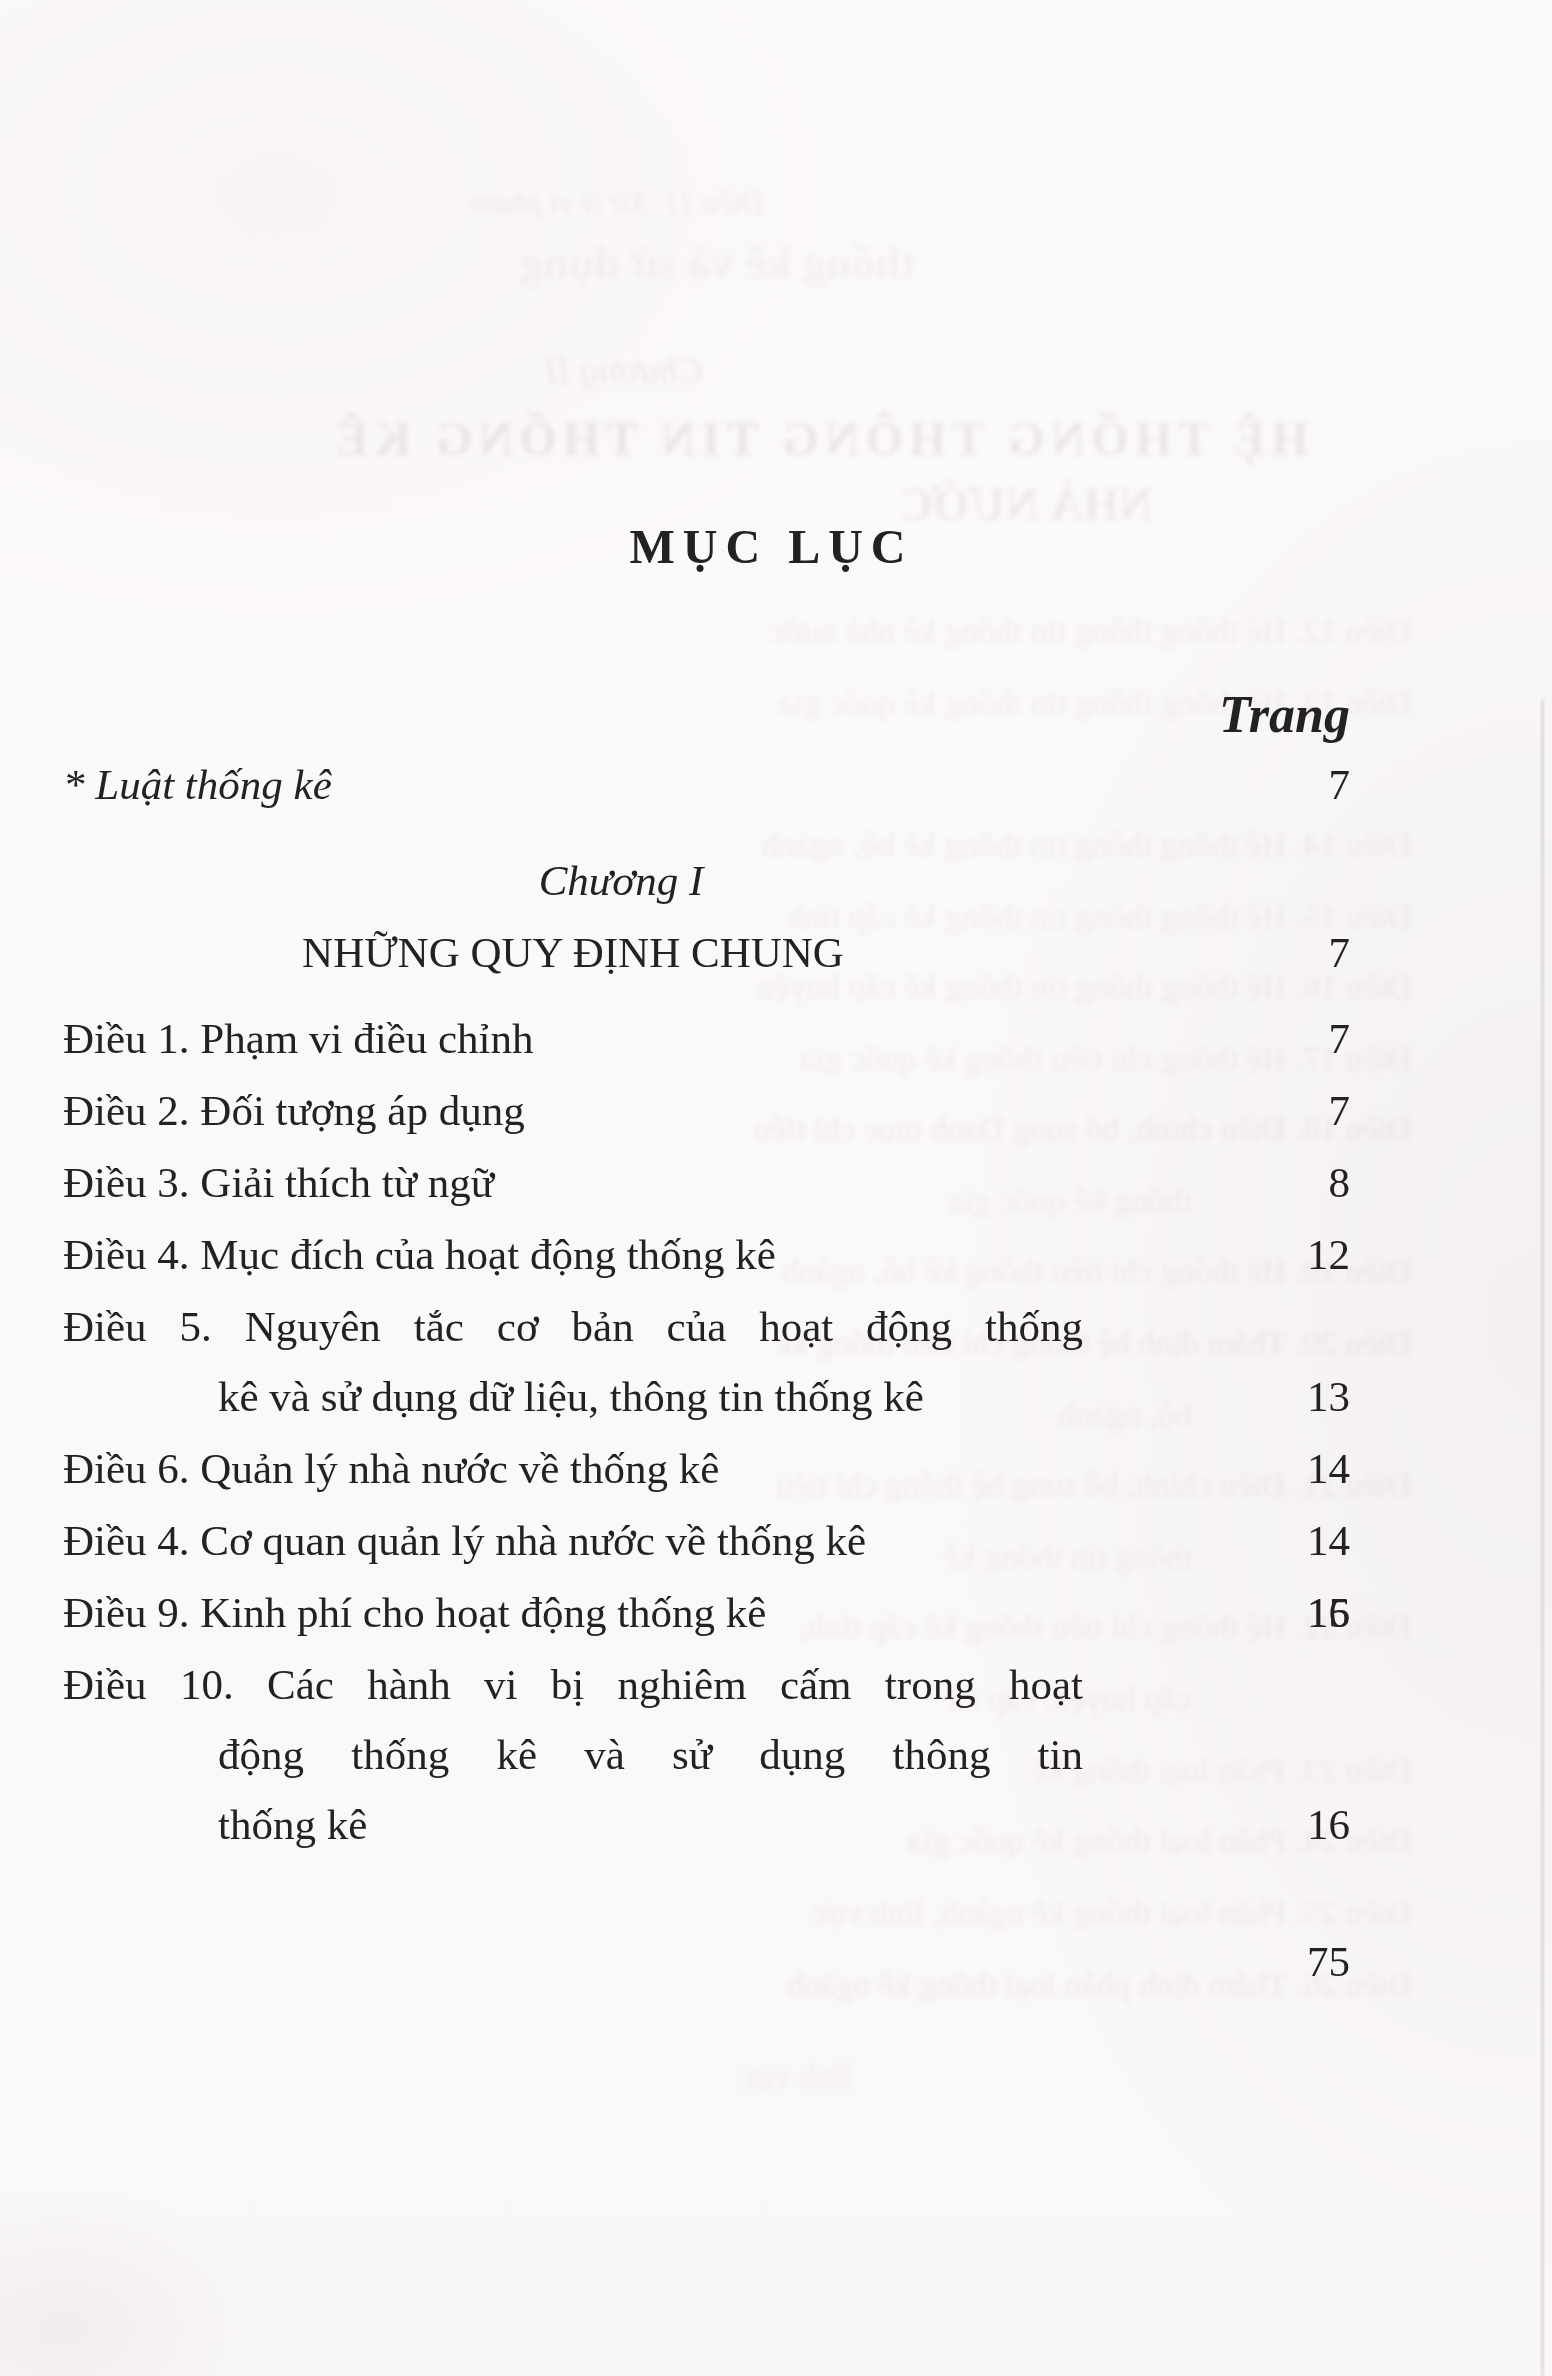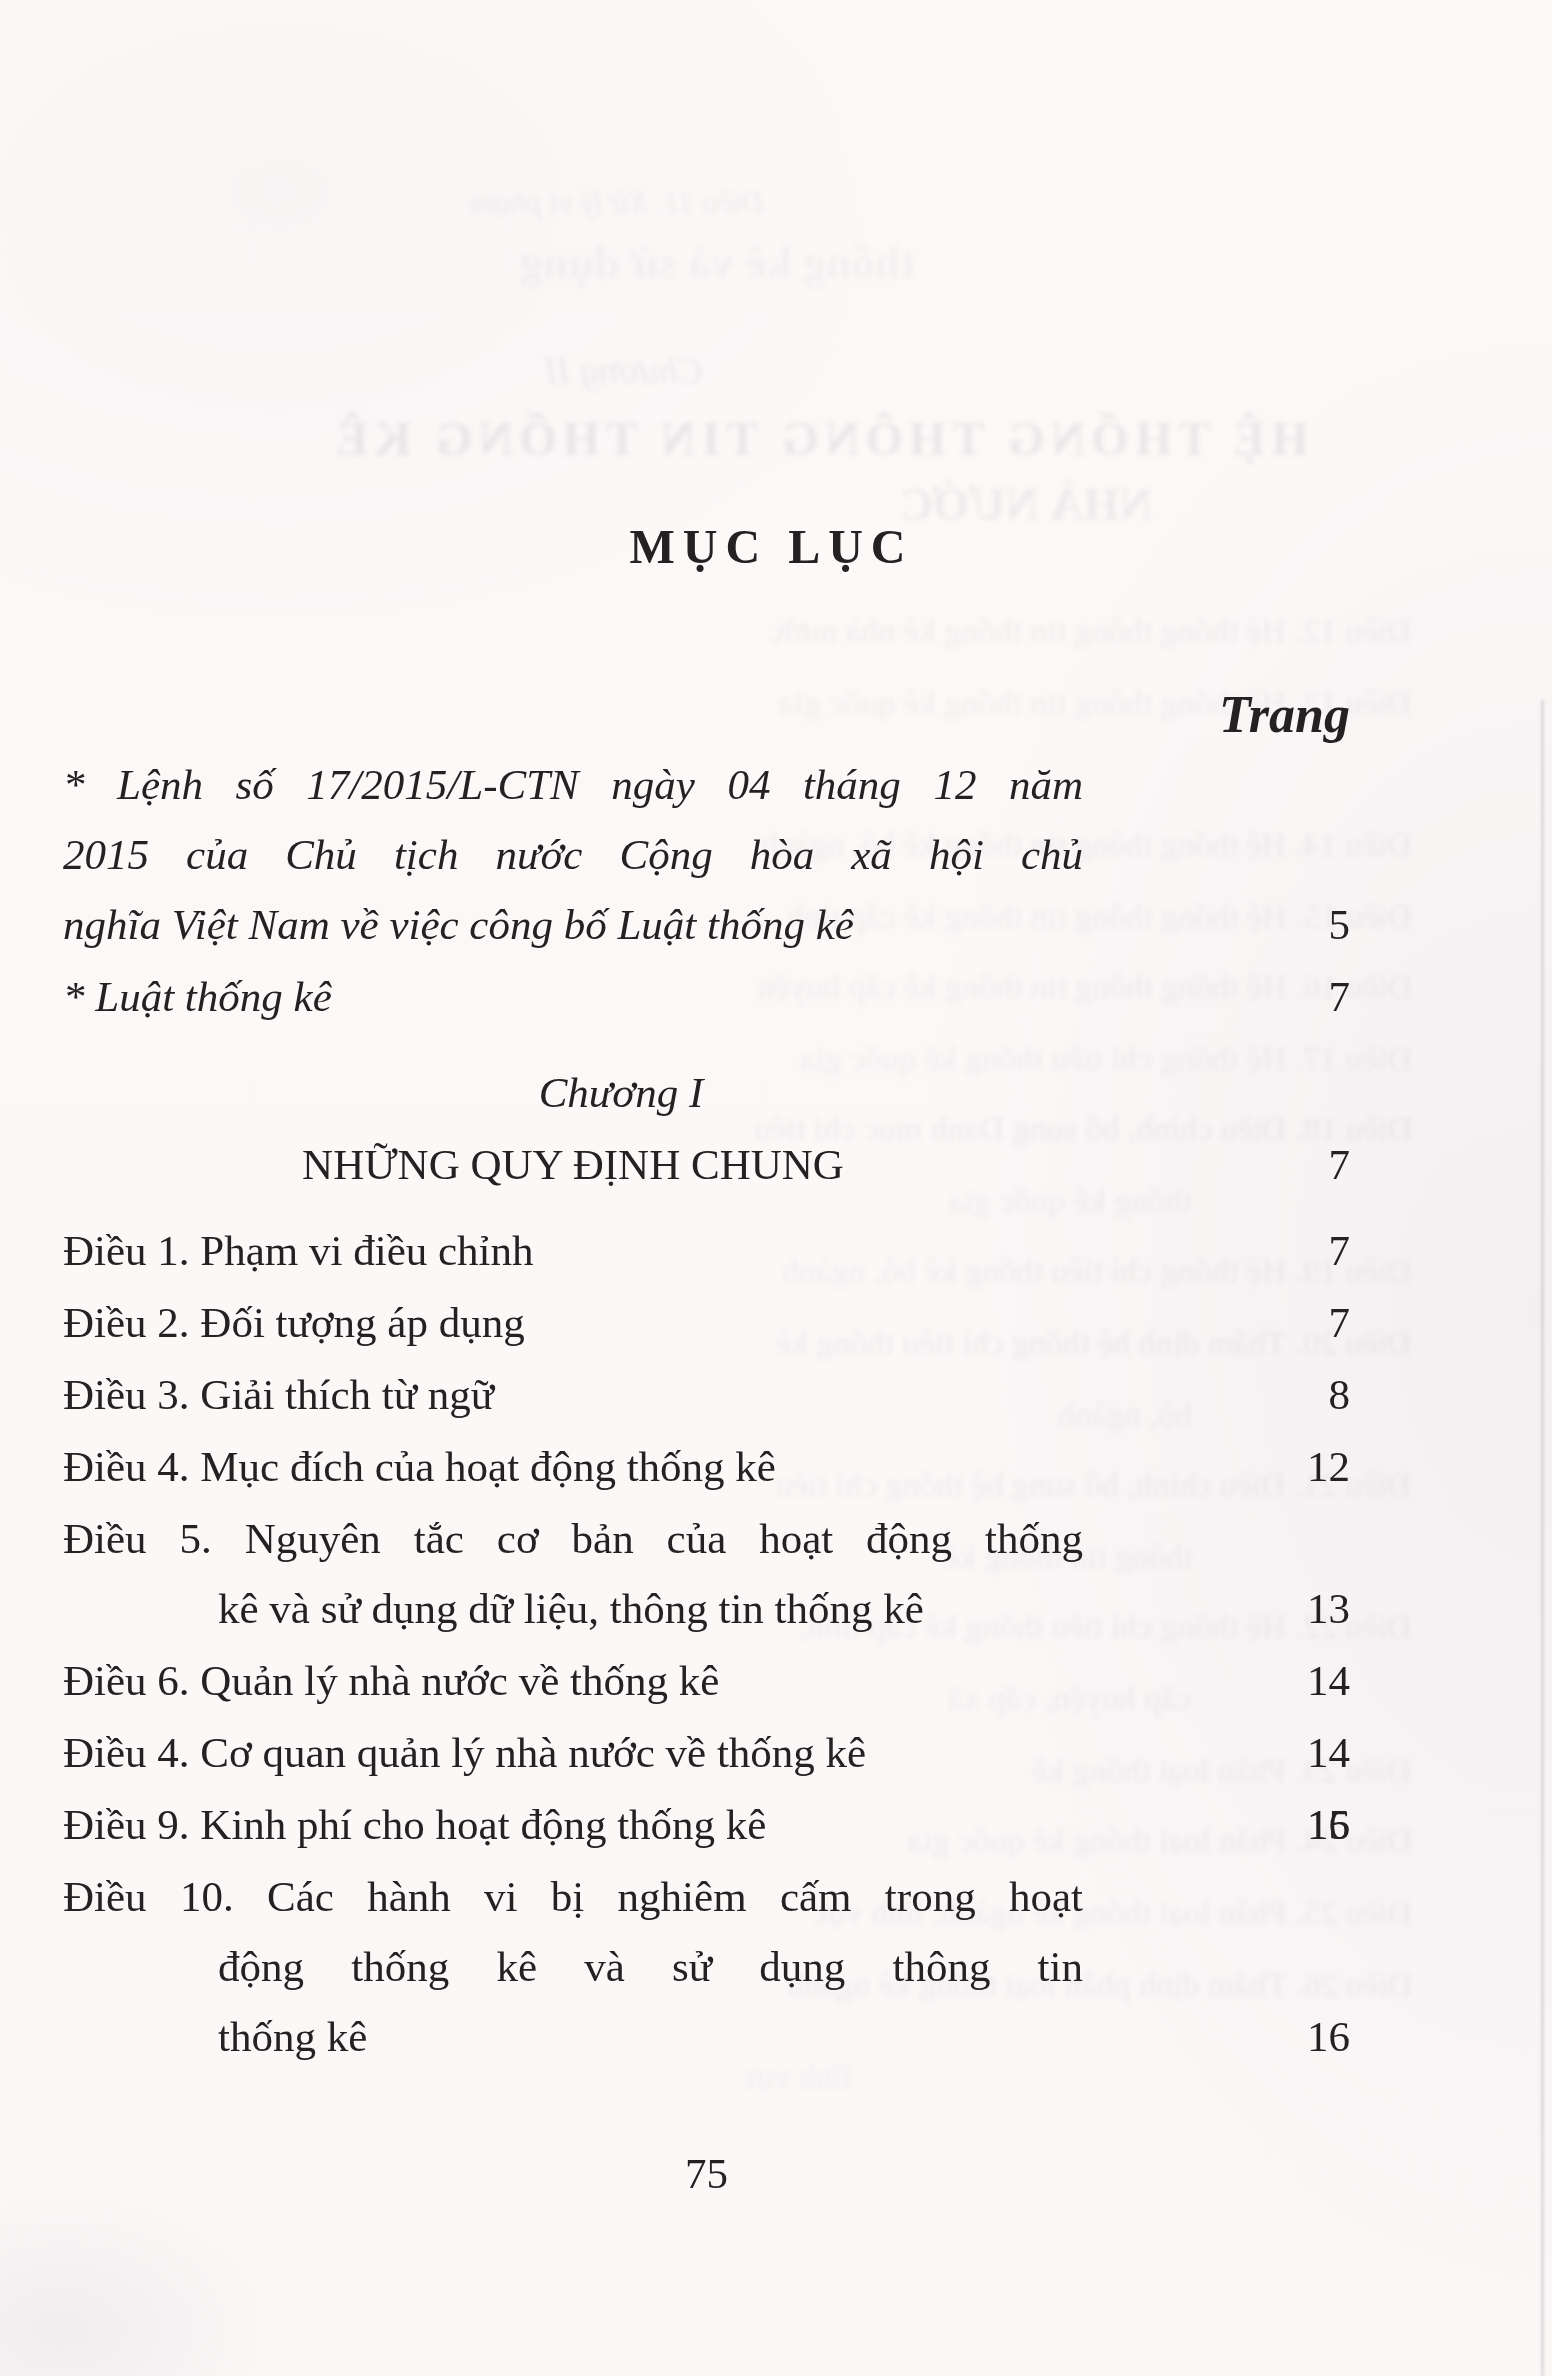--- a/index.html
+++ b/index.html
@@ -62,21 +62,21 @@
   .line.ind{padding-left:155px;width:865px;}
   .line.st{text-align:justify;text-align-last:justify;}
   .line.center{text-align:center;}
   .pagenum{
     position:absolute;right:-267px;top:0;width:260px;
     text-align:right;font-style:normal;
   }
   .book-num{
     margin-top:74px;
     font-size:43px;line-height:56px;
-    text-align:center;
+    text-align:right;
   }
 </style>
 </head>
 <body>
 
 <div class="page">
 
   <div id="bleed-layer">
       <div class="bleed" style="top: 185px; left: 470px; font-size: 32px; opacity: 0.1; font-style: italic;">Điều 11. Xử lý vi phạm</div>
       <div class="bleed" style="top: 238px; left: 520px; font-size: 46px; opacity: 0.07; font-weight: bold;">thống kê và sử dụng</div>
@@ -105,25 +105,20 @@
       <div class="bleed" style="top: 2058px; right: 700px; font-size: 34px; opacity: 0.08;">lĩnh vực</div>
     </div>
   <div class="edge-line"></div>
 
   <div class="content">
     <h1 class="title">MỤC LỤC</h1>
 
     <div class="trang">Trang</div>
 
     <div id="toc-entries">
-        <div class="entry preamble italic">
-          <div class="line st"><span>* Lệnh số 17/2015/L-CTN ngày 04 tháng 12 năm</span></div>
-          <div class="line st"><span>2015 của Chủ tịch nước Cộng hòa xã hội chủ</span></div>
-          <div class="line"><span>nghĩa Việt Nam về việc công bố Luật thống kê</span><span class="pagenum">5</span></div>
-        </div>
         <div class="entry preamble italic">
           <div class="line"><span>* Luật thống kê</span><span class="pagenum">7</span></div>
         </div>
         <div class="entry chapter-label italic">
           <div class="line center"><span>Chương I</span></div>
         </div>
         <div class="entry chapter-heading">
           <div class="line center"><span>NHỮNG QUY ĐỊNH CHUNG</span><span class="pagenum">7</span></div>
         </div>
         <div class="entry article">

